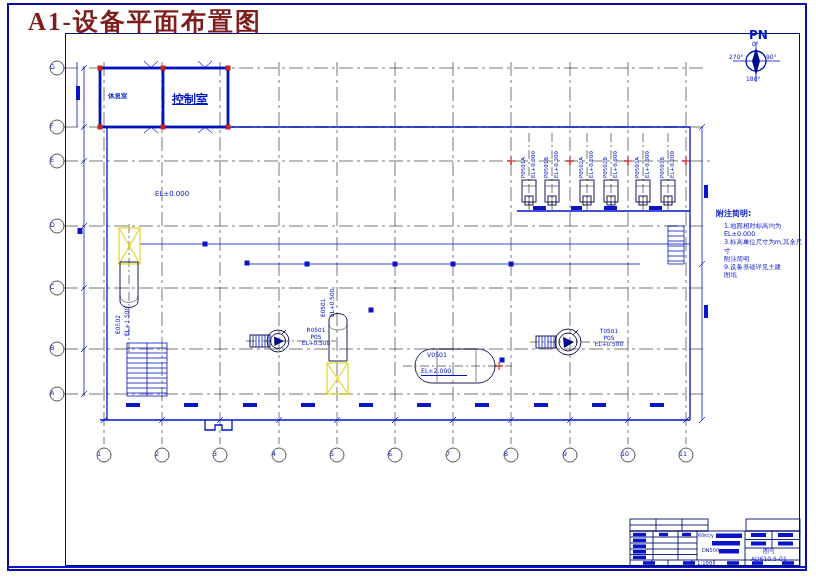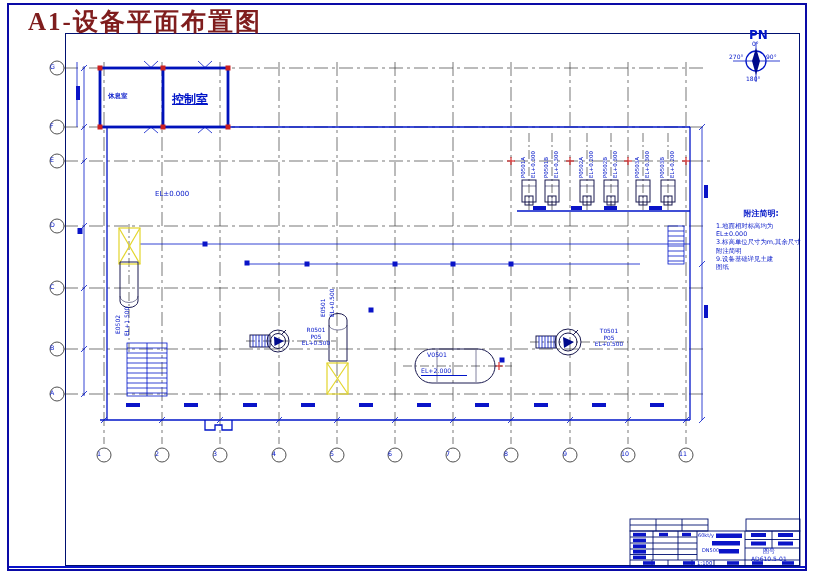--- a/index.html
+++ b/index.html
@@ -31,22 +31,22 @@
   .vert{transform:rotate(-90deg);transform-origin:0 0;}
   .ctr{text-align:left;}
   .page-title{position:absolute;left:28px;top:5px;font-size:25px;font-weight:bold;
       color:#7f1d1d;font-family:"Liberation Serif",serif;letter-spacing:2px;}
   .watermark{position:absolute;left:322px;top:262px;font-size:29px;font-weight:600;
       color:#3a3a3a;letter-spacing:13px;font-family:"Liberation Serif",serif;}
   .caption{position:absolute;left:343px;top:483px;width:142px;text-align:center;
       color:#0014c8;font-size:11px;letter-spacing:1px;border-bottom:1.5px solid #222;
       padding-bottom:2px;}
   .notes{position:absolute;left:716px;top:208px;width:90px;color:#0014c8;}
-  .notes .nt{font-size:8px;font-weight:bold;margin-bottom:3px;text-align:center;}
-  .notes .nl{font-size:6.4px;line-height:8.2px;}
+  .notes .nt{font-size:8px;font-weight:bold;margin-bottom:3px;}
+  .notes .nl{font-size:6.4px;line-height:8.2px;margin-left:8px;}
   .stack{position:absolute;color:#0014c8;font-size:5.8px;line-height:6.6px;text-align:center;}
 </style>
 </head>
 <body>
 
 <div class="sheet">
 
   <div class="outer-border"></div>
   <div class="inner-frame"></div>
   <div class="bottom-rule"></div>

